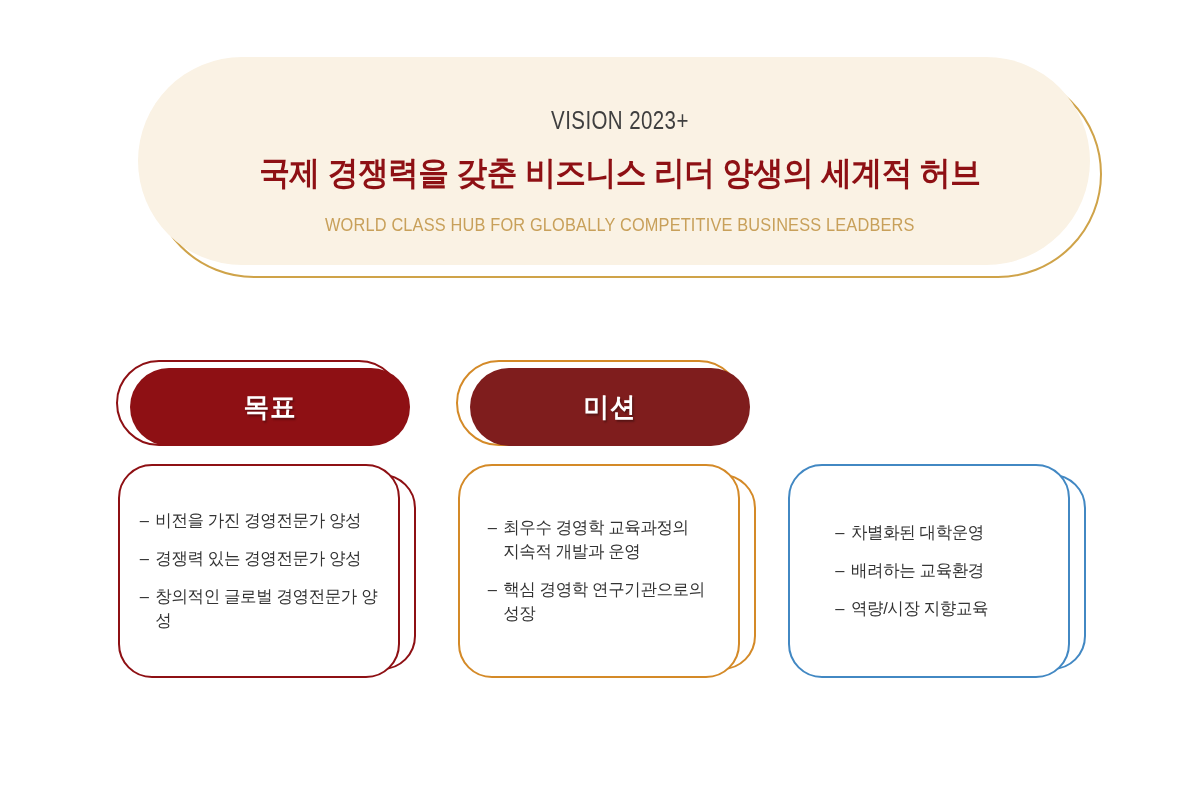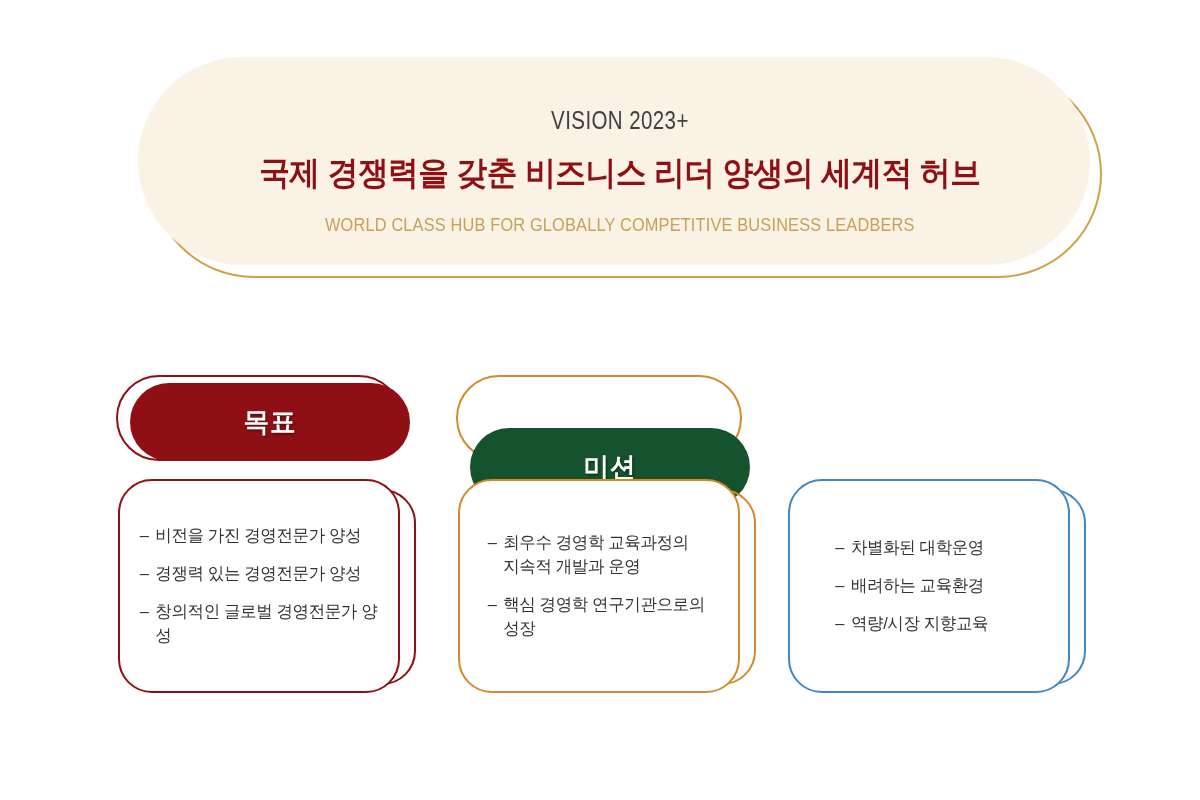--- a/index.html
+++ b/index.html
@@ -95,21 +95,21 @@
   
   .columns {
     position: absolute;
     left: 0;
     top: 352px;
     width: 1200px;
     height: 340px;
   }
   .column {
     position: absolute;
-    top: 17px;
+    top: 2px;
     width: 310px;
     height: 340px;
   }
   .col-0 { left: 112px; }
   .col-1 { left: 452px; }
   .col-2 { left: 782px; }
 
   
   .pill-wrap {
     position: absolute;
@@ -255,21 +255,21 @@
             <span class="bullet-dash">–</span>
             <span class="bullet-text">창의적인 글로벌 경영전문가 양성</span>
           </div>
         </div>
       </div>
     </div>
 
     <div class="column col-1">
       <div class="pill-wrap">
         <div class="pill-outline" style="border-color: rgb(212, 138, 40);"></div>
-        <div class="pill-fill" style="background: #14532d; margin-top: 45px;">
+        <div class="pill-fill" style="background: #7f1d1d;">
           <span class="pill-label">미션</span>
         </div>
       </div>
       <div class="card-wrap">
         <div class="card-shadow-rect" style="border-color: rgb(212, 138, 40);"></div>
         <div class="card-main-rect" style="border-color: rgb(212, 138, 40);"></div>
         <div class="card-body">
           <div class="bullet">
             <span class="bullet-dash">–</span>
             <span class="bullet-text">최우수 경영학 교육과정의

